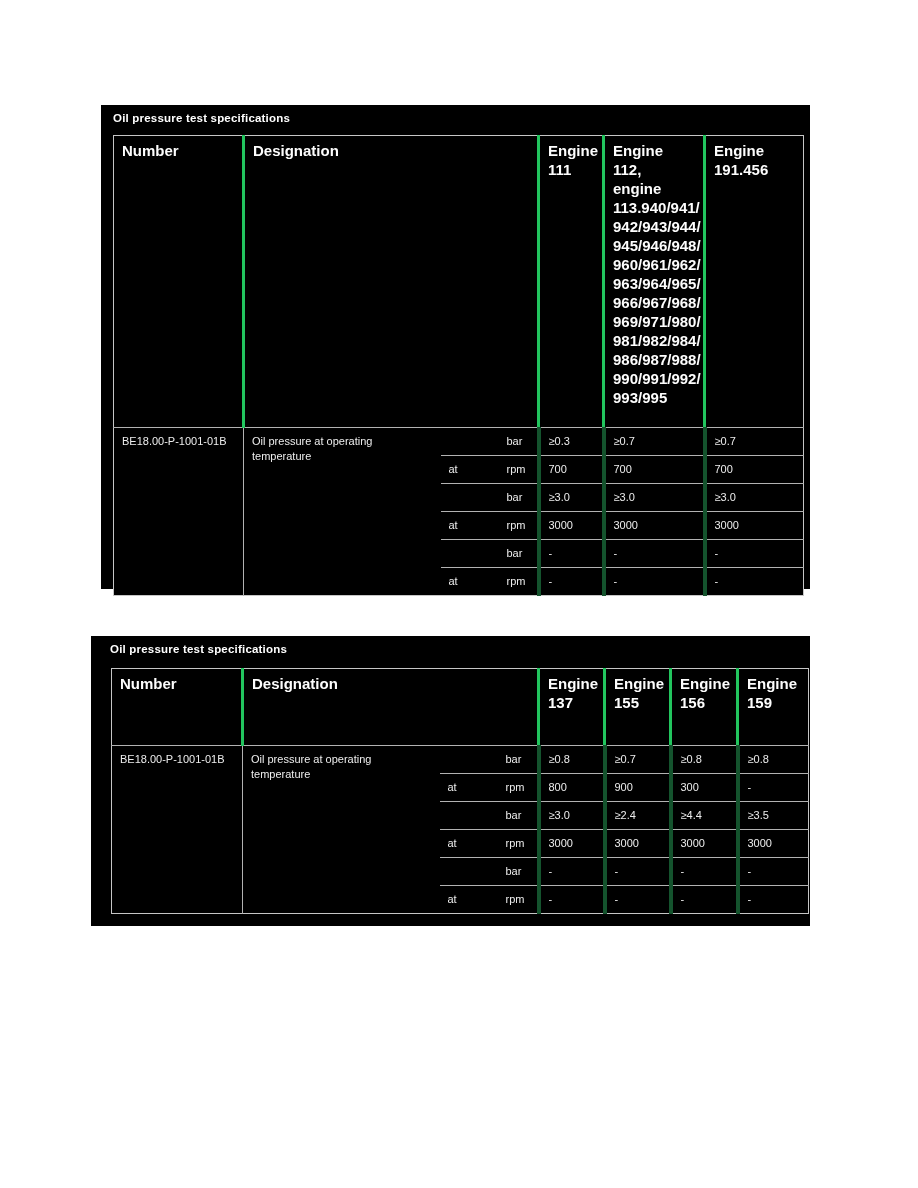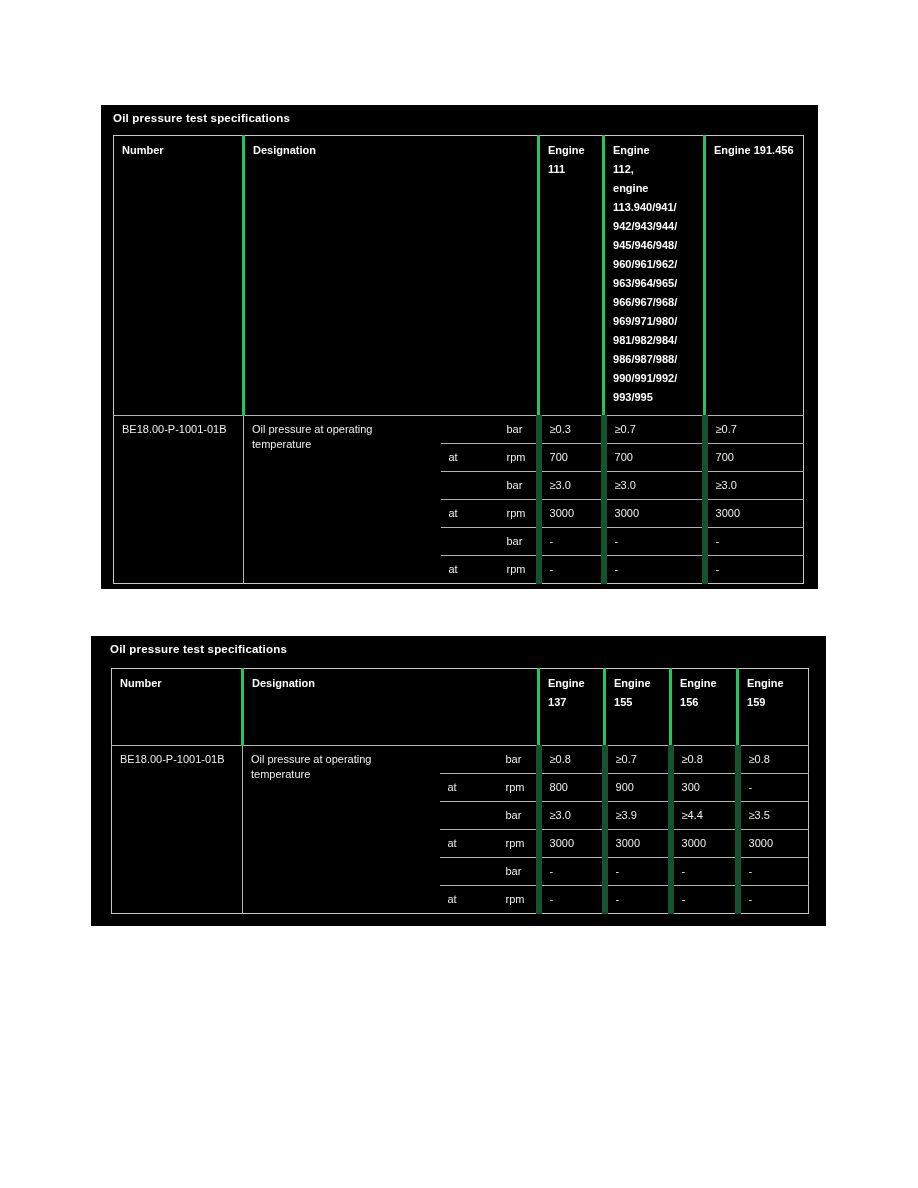--- a/index.html
+++ b/index.html
@@ -3,21 +3,21 @@
 <meta charset="utf-8">
 <style>
   html, body {
     margin: 0;
     padding: 0;
     background: #ffffff;
     font-family: "Liberation Sans", sans-serif;
   }
   .page {
     position: relative;
-    width: 918px;
+    width: 810px;
     height: 1188px;
     background: #ffffff;
     overflow: hidden;
   }
   .spec-block {
     position: absolute;
     background: #000000;
     color: #f0f0f0;
   }
   #block1 { left: 101px; top: 105px; width: 717px; height: 484px; }
@@ -36,45 +36,45 @@
     position: absolute;
     border-collapse: collapse;
     table-layout: fixed;
     background: #000000;
     border: 1px solid #c6c6c6;
   }
   #block1 table.spec-table { left: 12px; top: 30px; width: 690px; }
   #block2 table.spec-table { left: 20px; top: 32px; width: 697px; }
 
   .spec-table th {
-    font-size: 11px;
+    font-size: 15px;
     font-weight: bold;
     color: #fdfdfd;
     text-align: left;
     vertical-align: top;
-    padding: 5px 6px 8px 8px;
+    padding: 5px 6px 20px 8px;
     line-height: 19px;
     white-space: pre-line;
     border-bottom: 1px solid #b2b2b2;
   }
   .spec-table th.bl { border-left: 3px solid #22c55e; }
 
   .spec-table td {
     font-size: 11px;
     font-weight: normal;
     color: #ededed;
     text-align: left;
     vertical-align: top;
     padding: 6px 6px 2px 8px;
     line-height: 15px;
     overflow: hidden;
   }
   .spec-table td.des  { }
   .spec-table td.unit { text-align: left; padding-right: 8px; }
-  .spec-table td.val  { border-left: 6px solid #14532d; }
+  .spec-table td.val  { border-left: 4px solid #14532d; }
   .spec-table tr.sep td.at,
   .spec-table tr.sep td.unit,
   .spec-table tr.sep td.val { border-top: 1px solid #b2b2b2; }
   .spec-table tr.body { height: 28px; }
   #block1 tr.hdr { height: 276px; }
   #block2 tr.hdr { height: 77px; }
 </style>
 </head>
 <body>
 
@@ -207,21 +207,21 @@
           <td class="unit">rpm</td>
           <td class="val">800</td>
           <td class="val">900</td>
           <td class="val">300</td>
           <td class="val">-</td>
         </tr>
         <tr class="body sep">
           <td class="at"></td>
           <td class="unit">bar</td>
           <td class="val">≥3.0</td>
-          <td class="val">≥3.9</td>
+          <td class="val">≥2.4</td>
           <td class="val">≥4.4</td>
           <td class="val">≥3.5</td>
         </tr>
         <tr class="body sep">
           <td class="at">at</td>
           <td class="unit">rpm</td>
           <td class="val">3000</td>
           <td class="val">3000</td>
           <td class="val">3000</td>
           <td class="val">3000</td>

